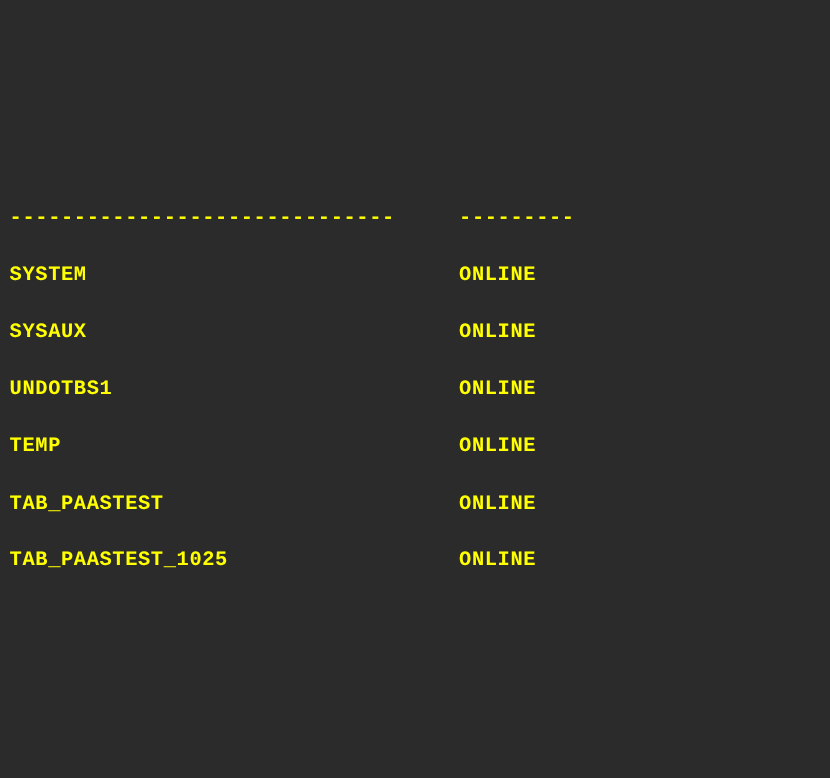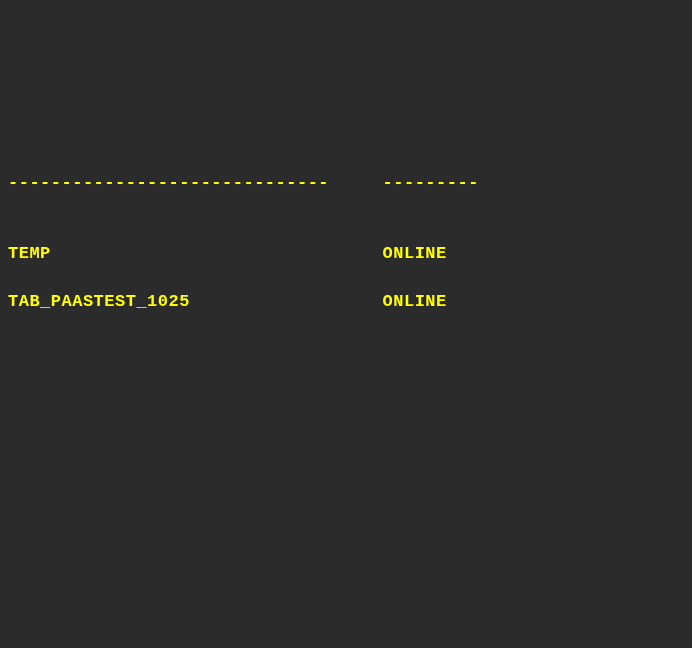--- a/index.html
+++ b/index.html
@@ -25,22 +25,25 @@
     }
   </style>
 </head>
 <body>
 
 
 
 <div class="terminal">
 <span class="terminal-line"> </span>
 <span class="terminal-line"><span id="sep1">------------------------------     </span><span id="sep2">---------</span></span>
-<div id="rows-container">
+<div id="rows-container"><span class="terminal-line"><span>SYSTEM                             </span><span>ONLINE</span></span>
+<span class="terminal-line"><span>SYSAUX                             </span><span>ONLINE</span></span>
+<span class="terminal-line"><span>UNDOTBS1                           </span><span>ONLINE</span></span>
 <span class="terminal-line"><span>TEMP                               </span><span>ONLINE</span></span>
+<span class="terminal-line"><span>TAB_PAASTEST                       </span><span>ONLINE</span></span>
 <span class="terminal-line"><span>TAB_PAASTEST_1025                  </span><span>ONLINE</span></span>
 
 
 
 
 
 
 
 
 

